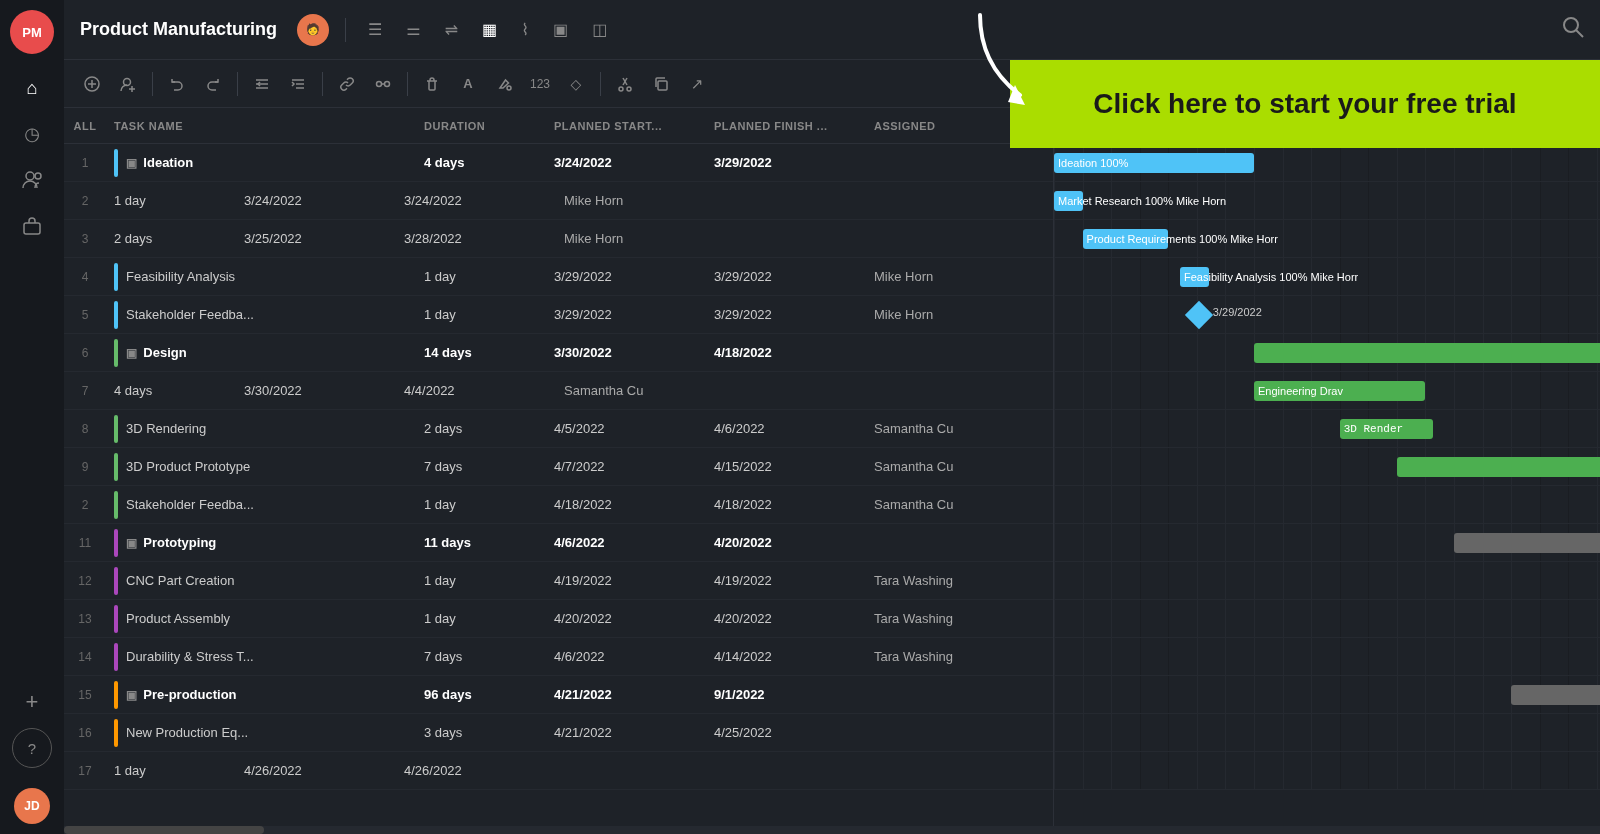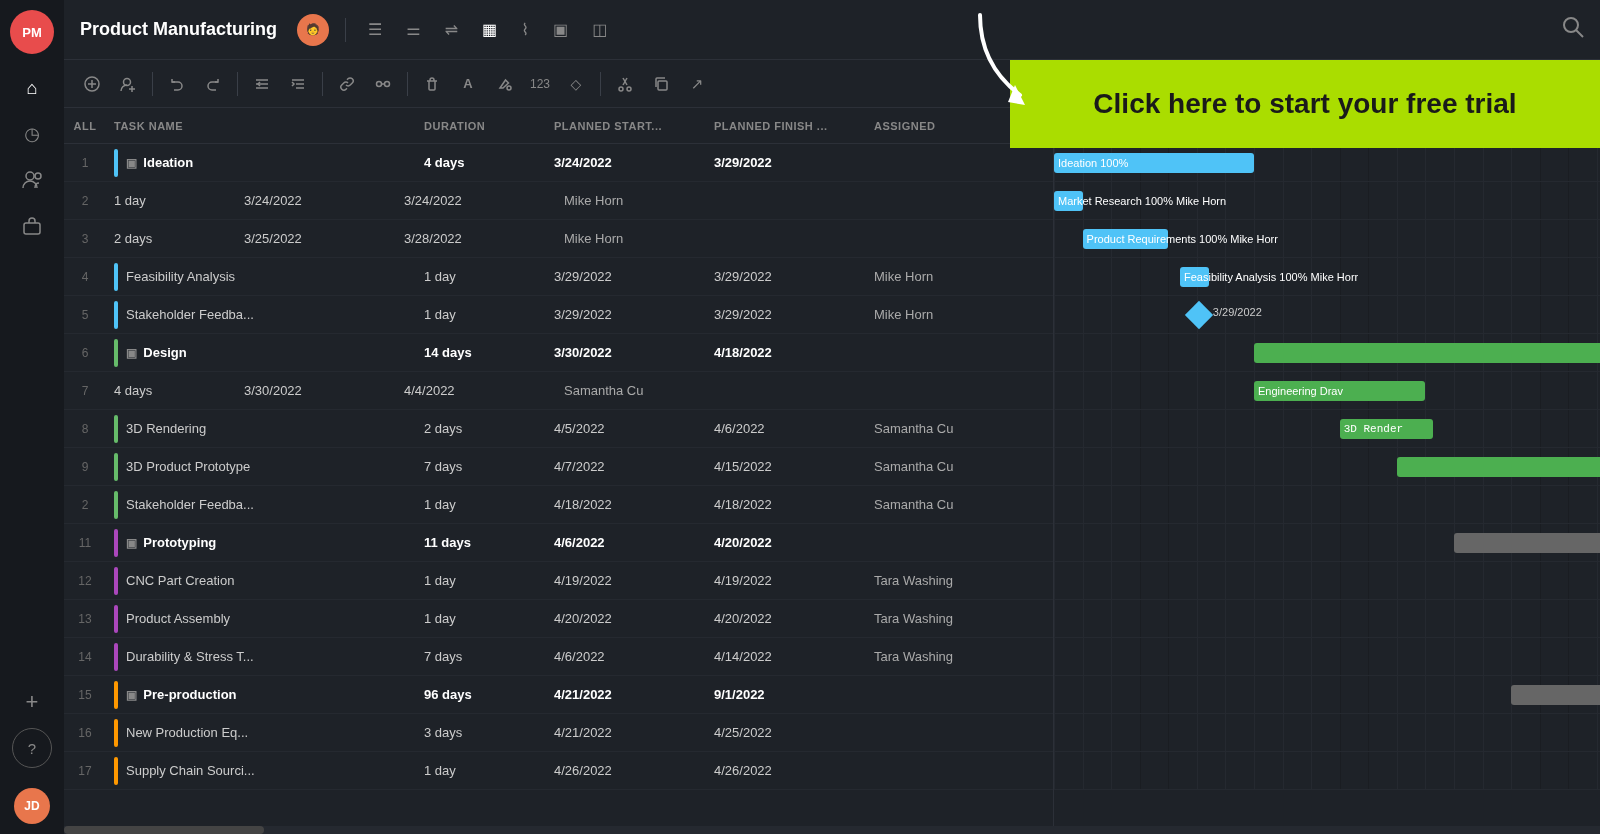--- a/index.html
+++ b/index.html
@@ -486,25 +486,20 @@
 
       <span>New Production Eq...</span>
     </div>
     <div class="row-duration ">3 days</div>
     <div class="row-start ">4/21/2022</div>
     <div class="row-finish ">4/25/2022</div>
     <div class="row-assigned"></div>
   </div>
         <div class="table-row">
     <div class="row-num">17</div>
-    <div class="row-name ">
-      <div class="group-indicator color-orange"></div>
-
-      <span>Supply Chain Sourci...</span>
-    </div>
     <div class="row-duration ">1 day</div>
     <div class="row-start ">4/26/2022</div>
     <div class="row-finish ">4/26/2022</div>
     <div class="row-assigned"></div>
   </div>
       </div>
   </div>
 
   <div id="gantt-section">
     <div id="gantt-header">

